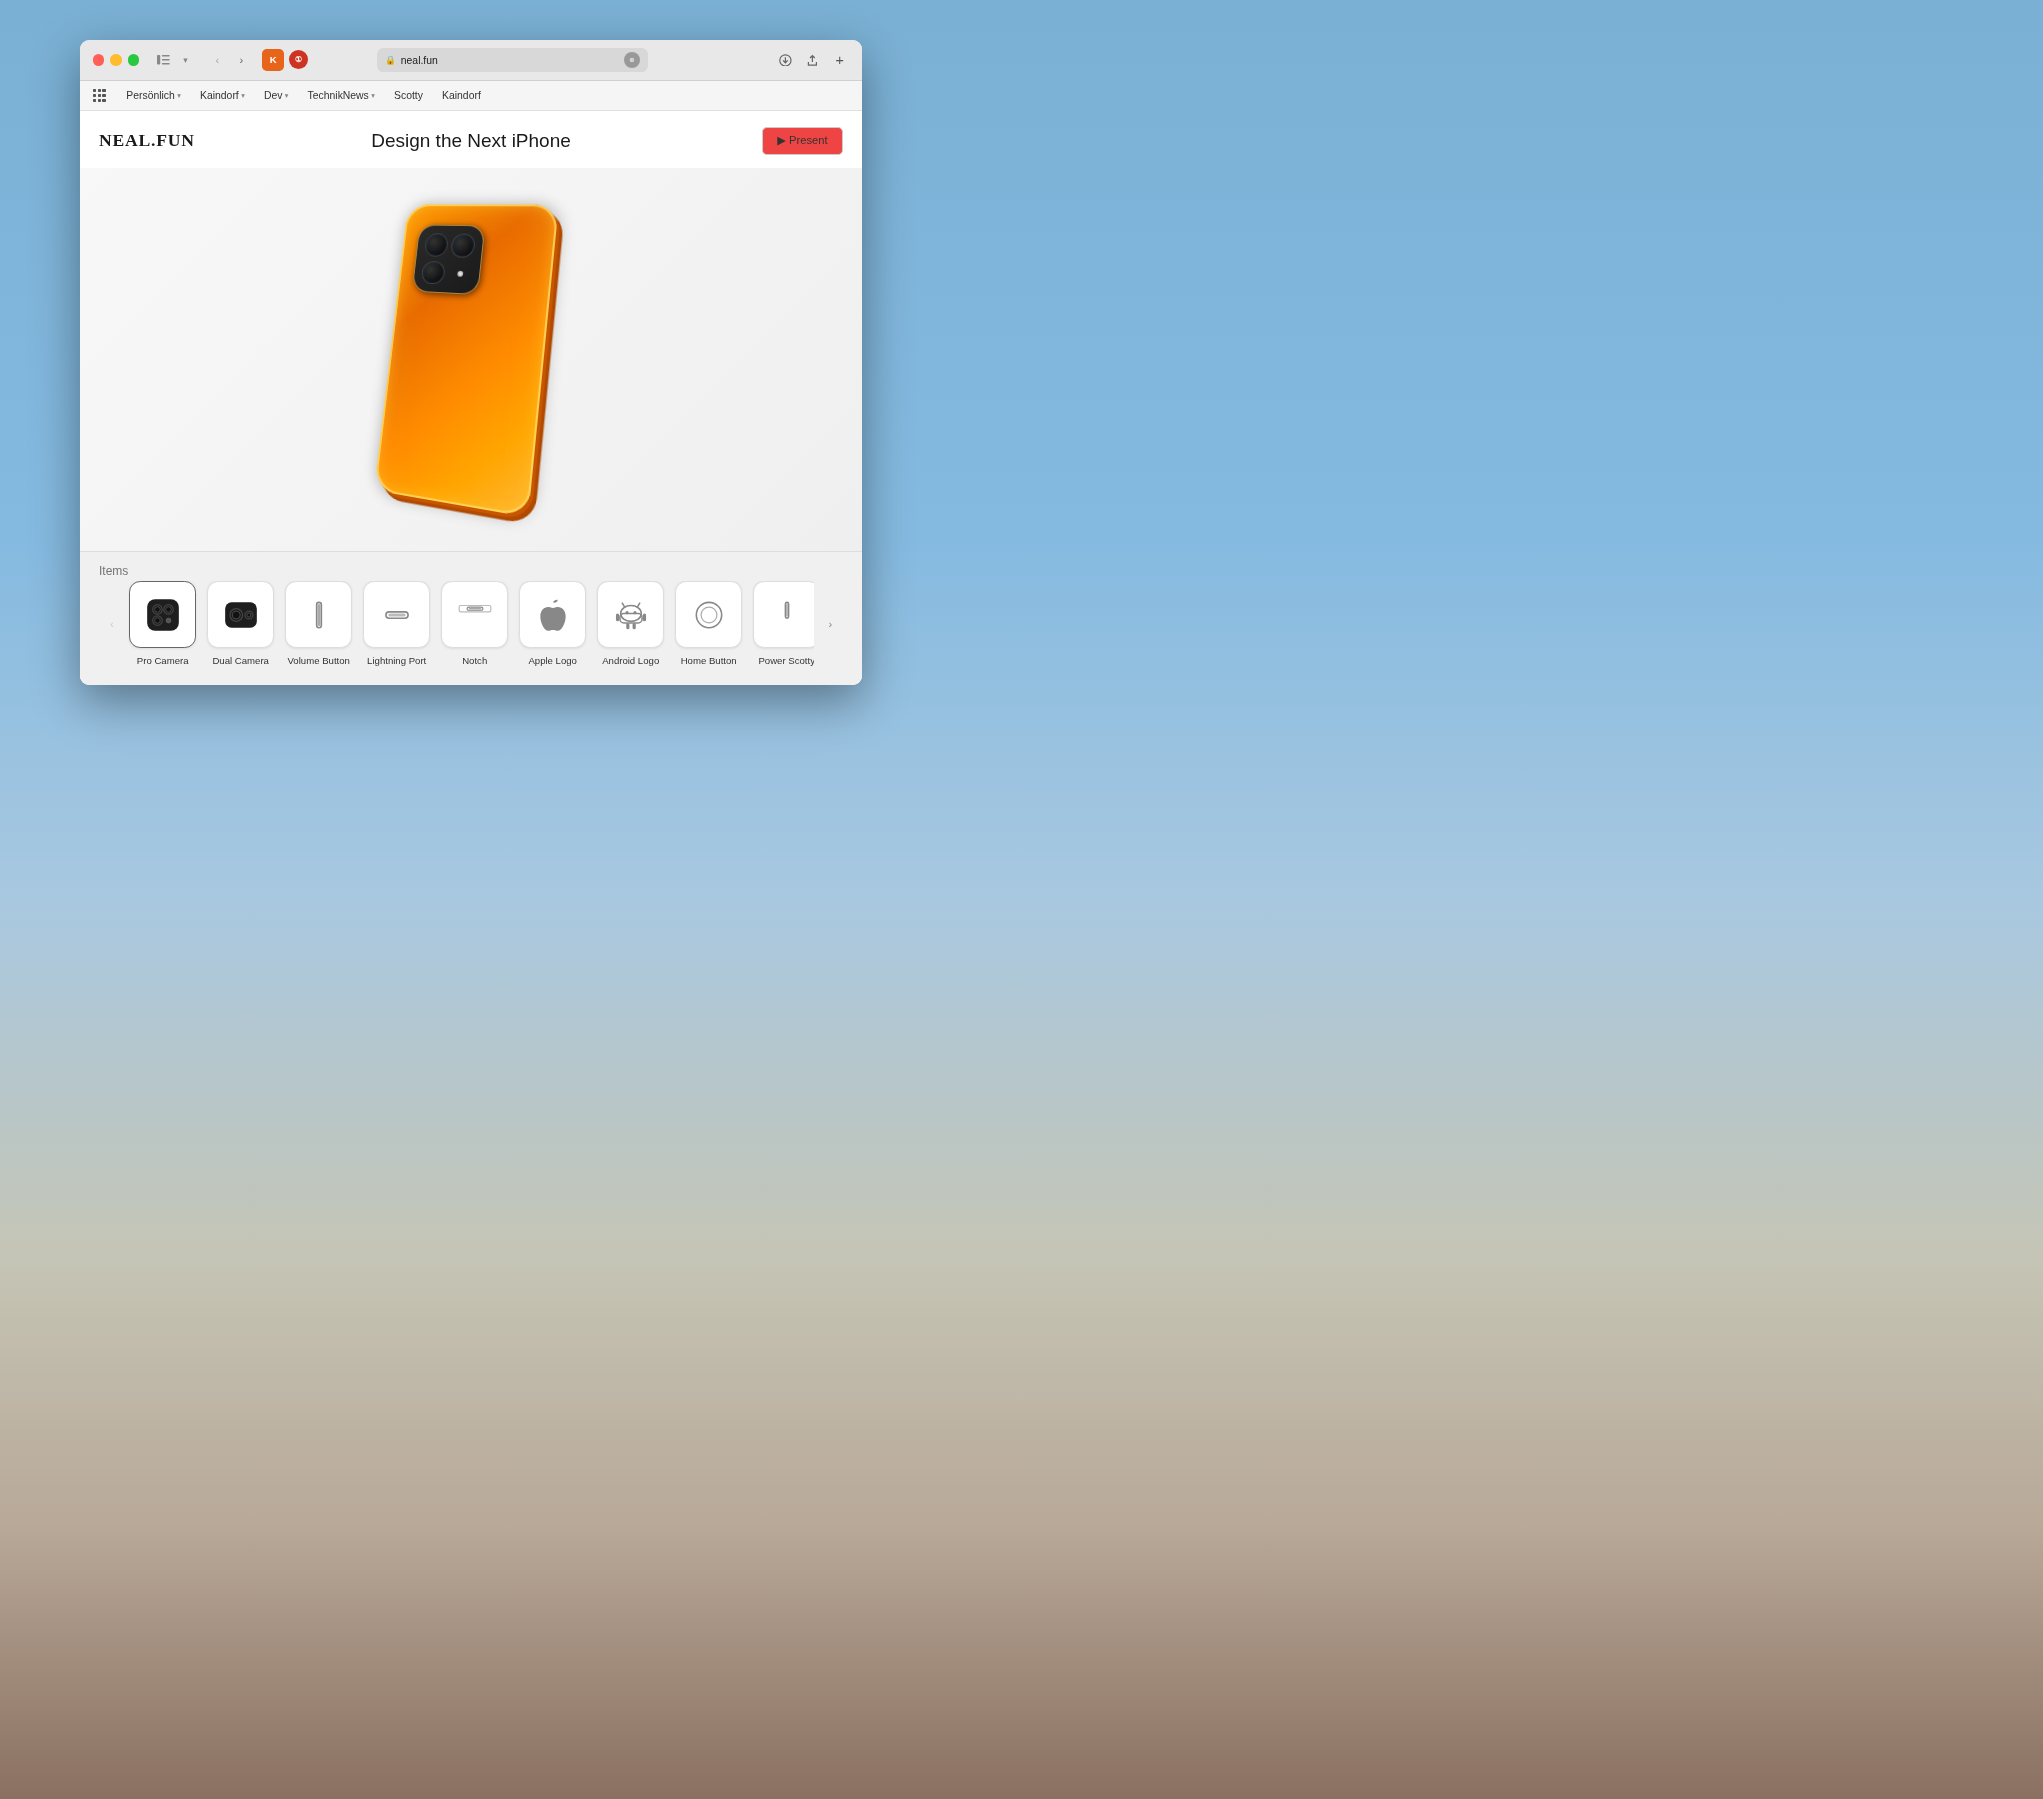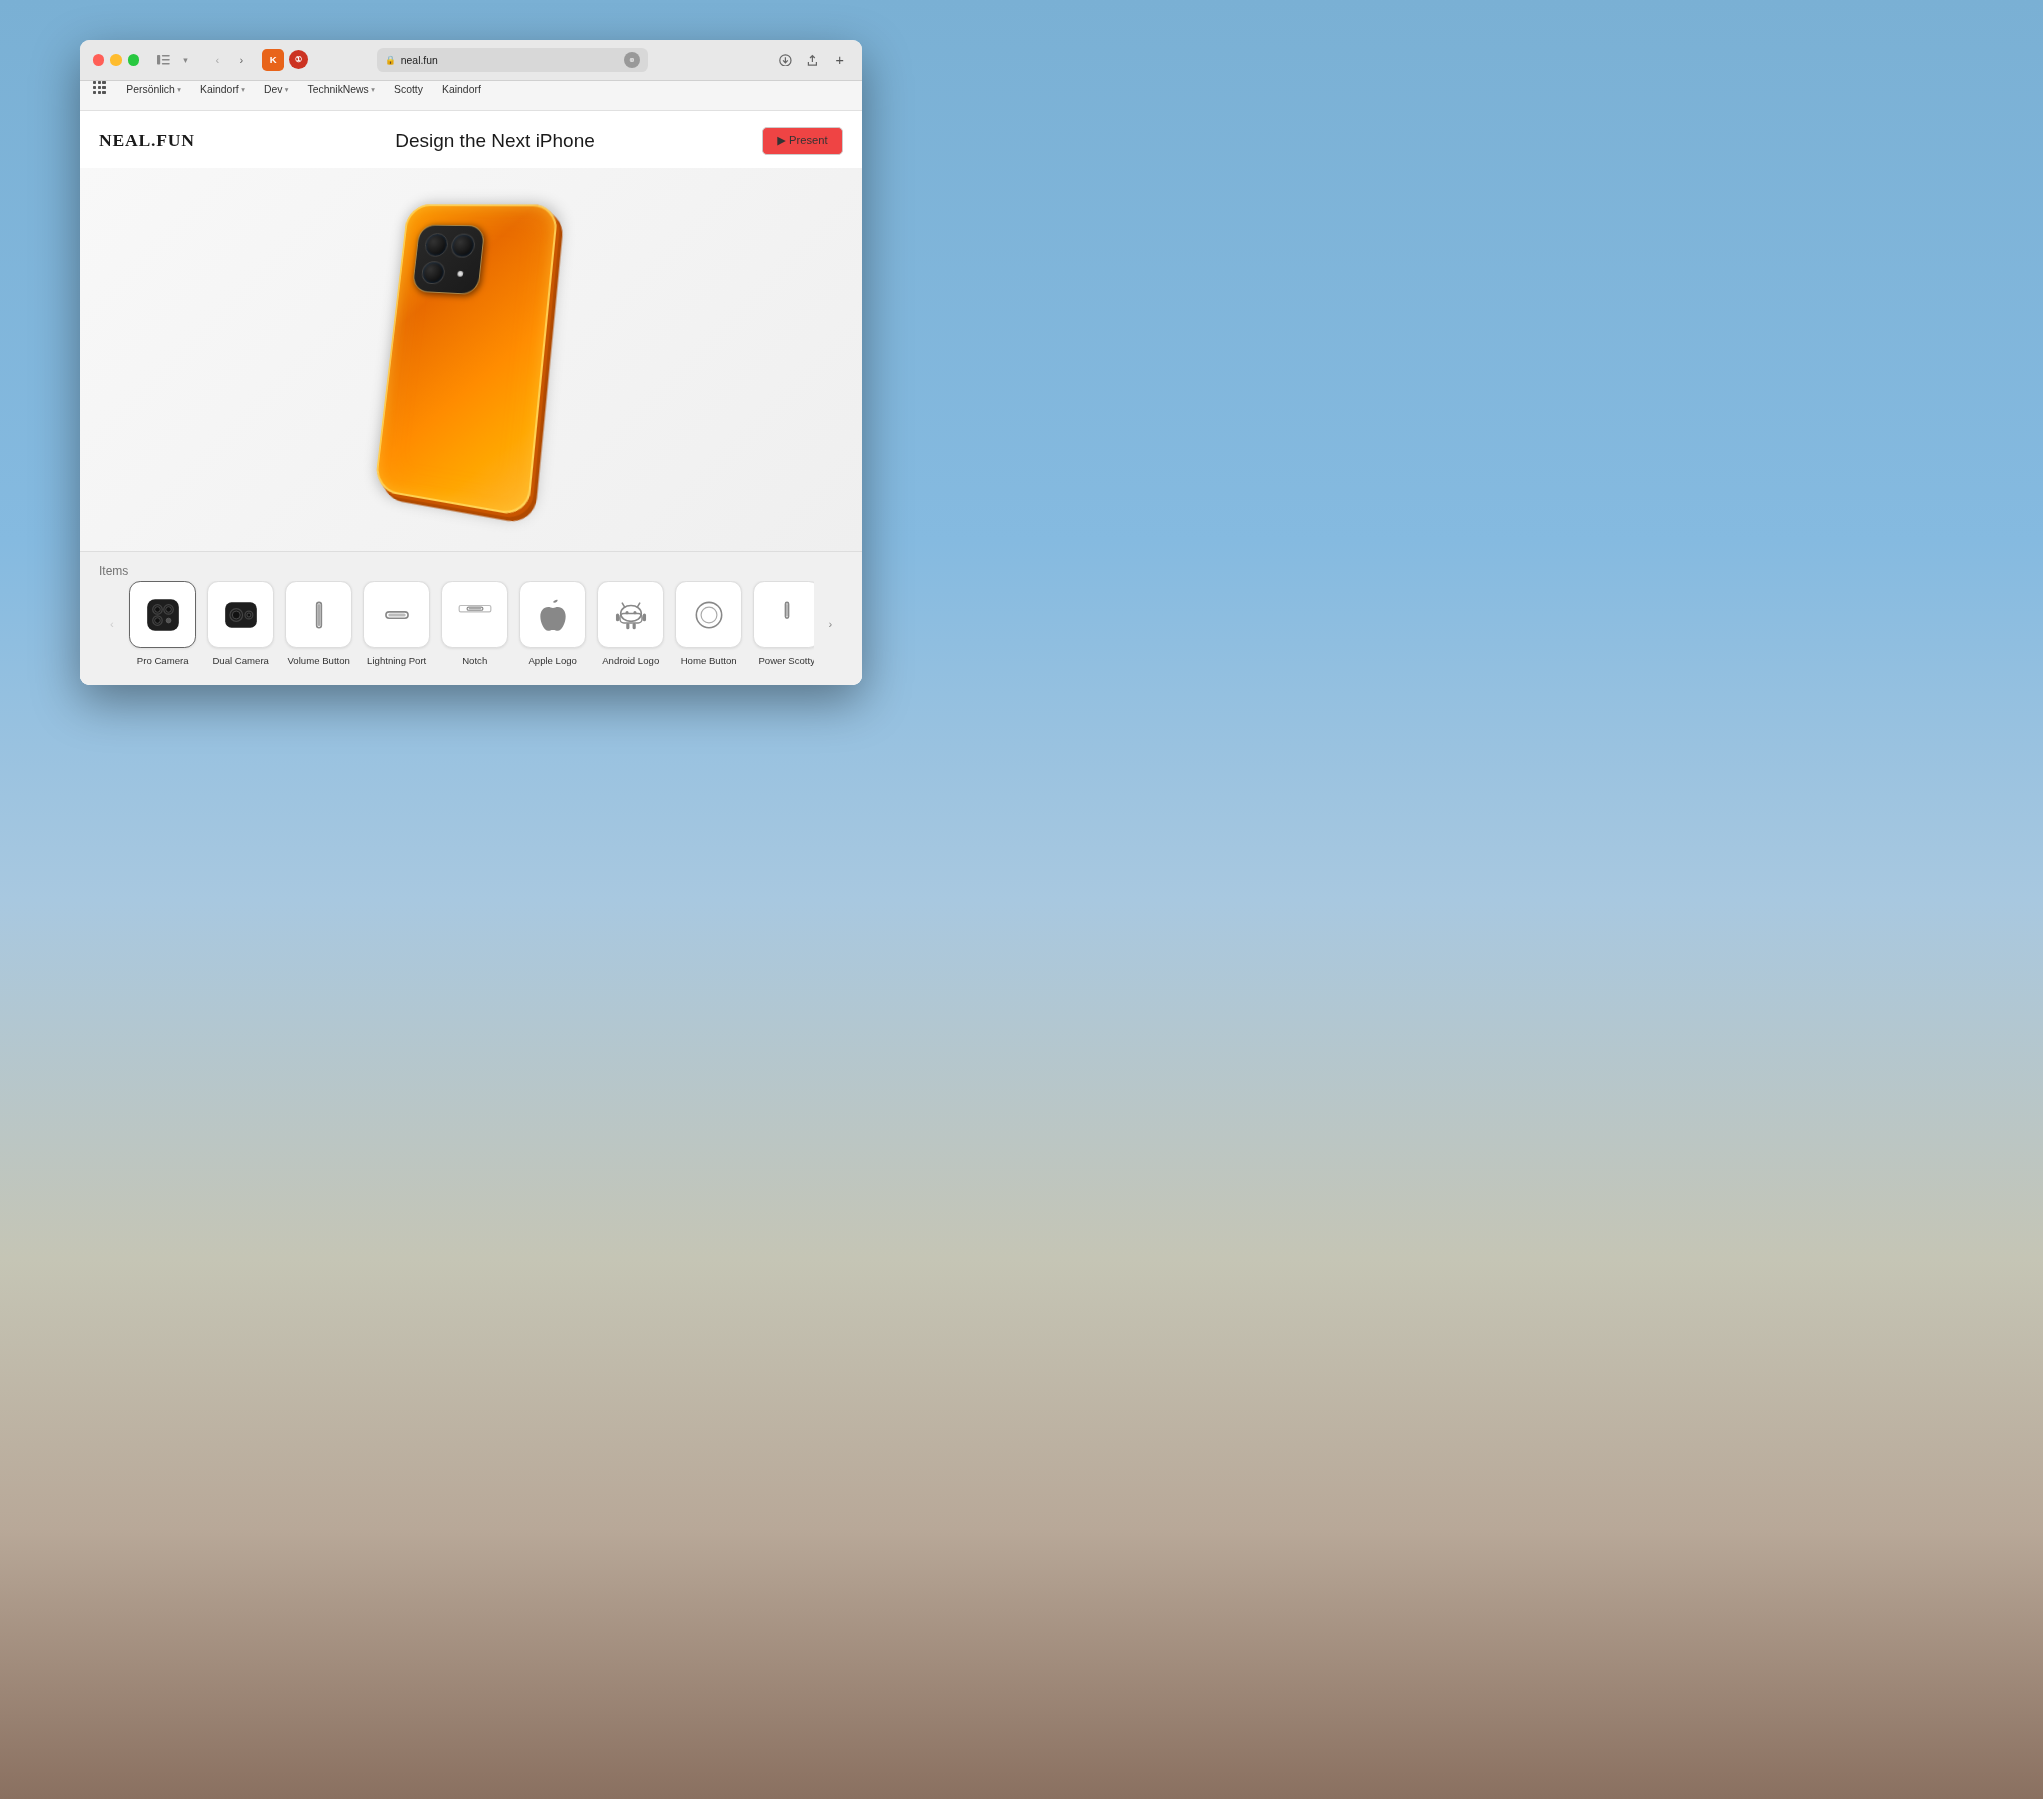--- a/index.html
+++ b/index.html
@@ -154,21 +154,21 @@
       color: #555;
       font-size: 12.8px;
       cursor: pointer;
     }
 
     
     .nav-bar {
       background: #f5f5f5;
       height: 30px;
       display: flex;
-      align-items: flex-start;
+      align-items: center;
       padding: 0 12.8px;
       gap: 3.2px;
       border-bottom: 0.8px solid #e0e0e0;
     }
 
     .grid-icon {
       display: grid;
       grid-template-columns: repeat(3,3.2px);
       grid-template-rows: repeat(3,3.2px);
       gap: 1.6px;
@@ -212,21 +212,20 @@
       font-family: Georgia, serif;
     }
 
     .page-title-center {
       position: absolute;
       left: 50%;
       transform: translateX(-50%);
       font-size: 19px;
       font-weight: 400;
       color: #1a1a1a;
-      margin-left: 24px;
     }
 
     .present-btn {
       margin-left: auto;
       padding: 6.4px 14.4px;
       border: 0.8px solid #ccc;
       border-radius: 4.8px;
       background: #ef4444;
       font-size: 11.2px;
       cursor: pointer;

